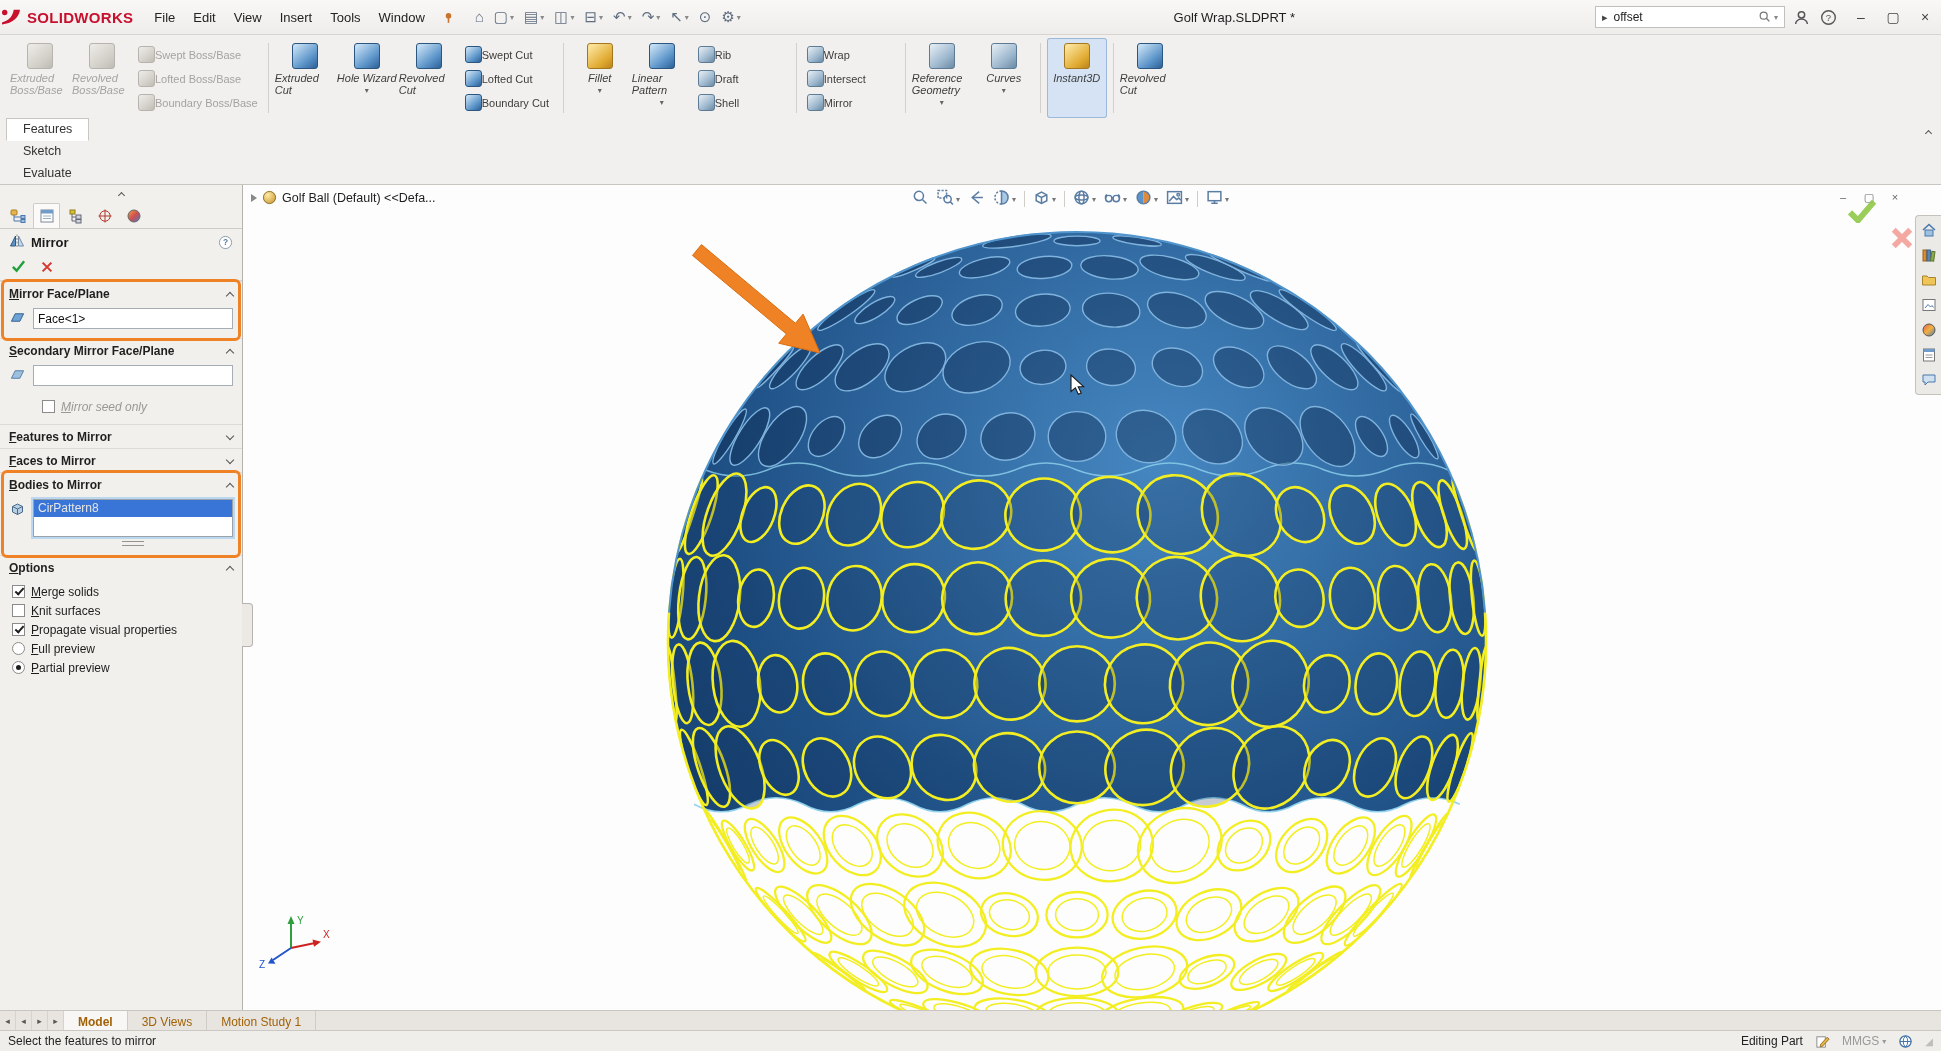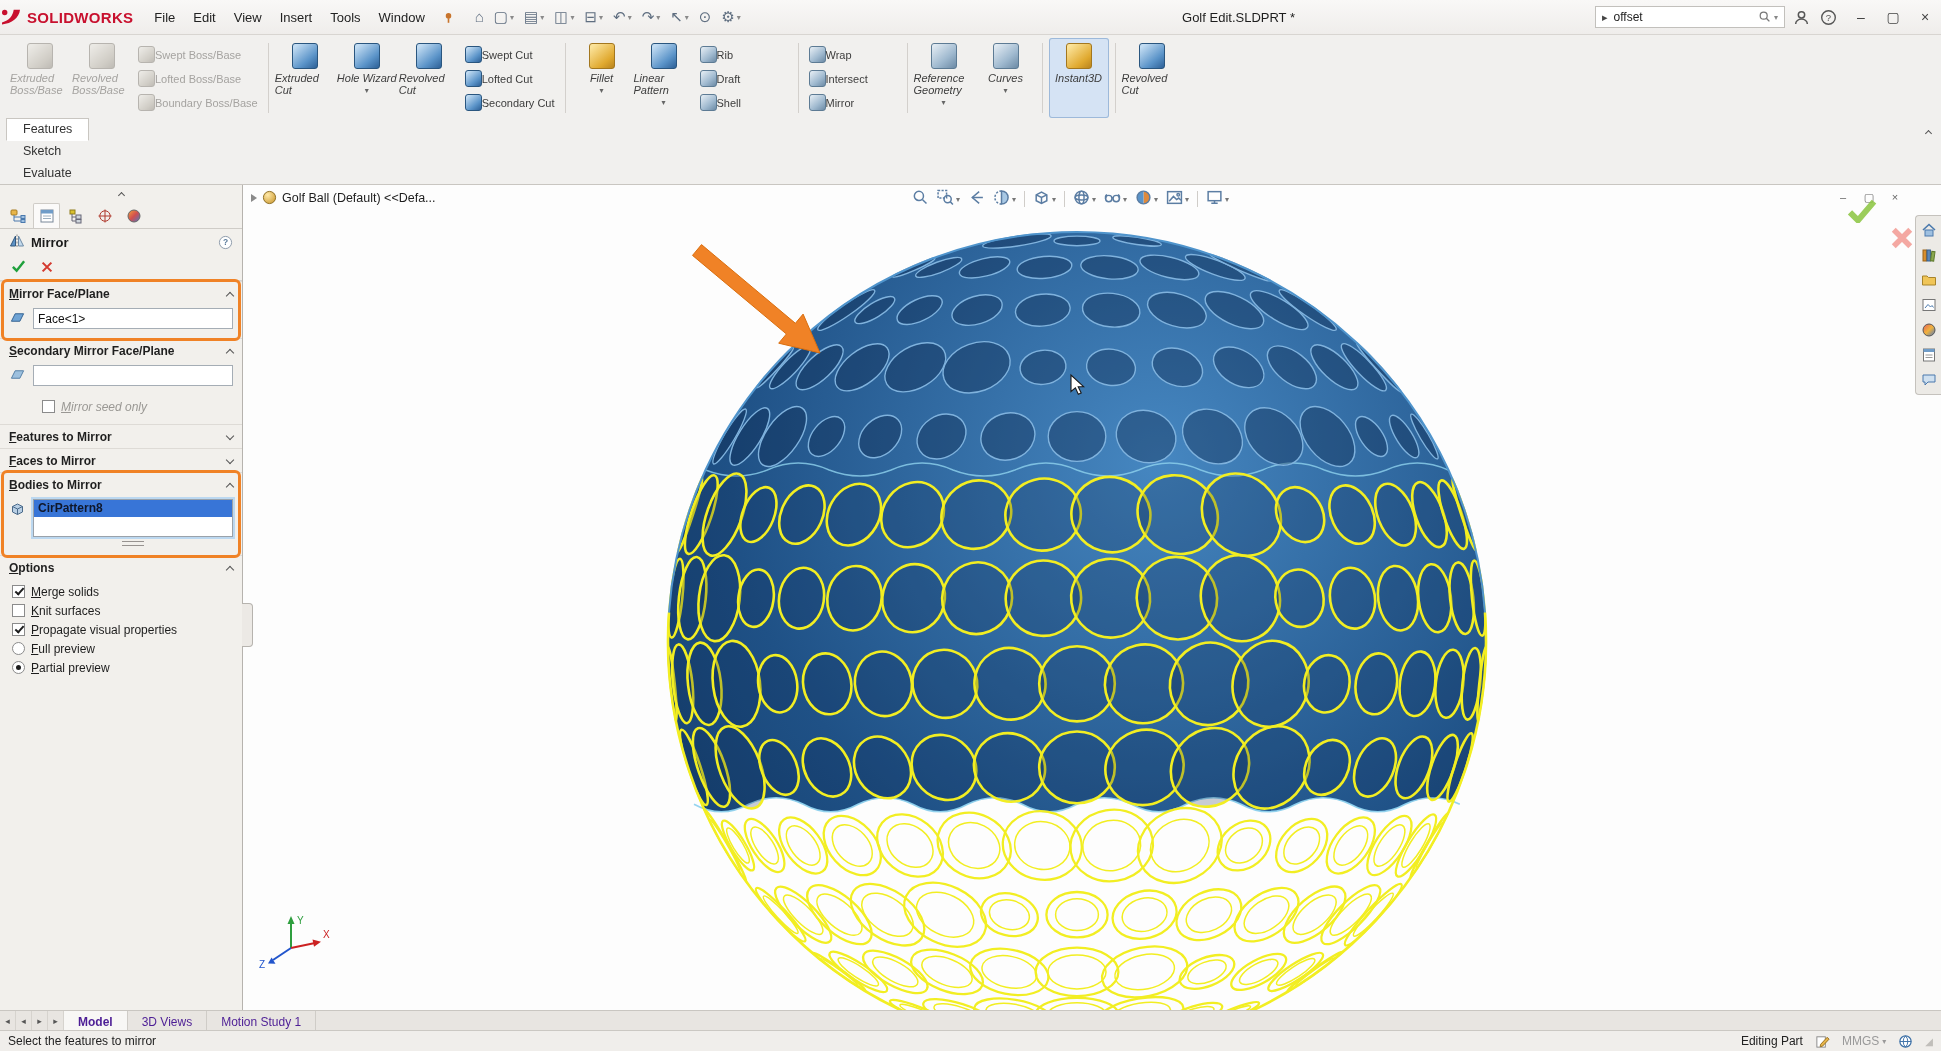--- a/index.html
+++ b/index.html
@@ -75,21 +75,21 @@
 .sec-h{height:23px;display:flex;align-items:center;padding:0 9px;font-weight:bold;color:#1f1f1f;}
 .sec-label{display:inline-block;}
 .sec-label::first-letter{text-decoration:underline;}
 .sec-h .chev{margin-left:auto;}
 .sec-b{padding:3px 9px 9px;display:flex;gap:6px;align-items:flex-start;}
 .sel-ic{flex:0 0 18px;margin-top:2px;}
 input.selbox{flex:1;height:21px;border:1px solid #a5adb5;background:#fff;font-size:12px;padding:0 4px;font-family:inherit;color:#111;outline:none;}
 .listwrap{flex:1;}
 .listbox{border:1px solid #9aa2aa;background:#fff;height:38px;box-shadow:0 0 0 2px #bcd8f0;}
 .listrow{height:17px;font-size:12px;padding:1px 4px;color:#222;white-space:nowrap;overflow:hidden;}
-.listrow.selected{background:var(--sel,#3875d7);color:#0f172a;font-weight:bold;}
+.listrow.selected{background:var(--sel,#3875d7);color:#e5e5e5;}
 .lb-handle{width:22px;height:5px;margin:4px auto 0;border-top:1px solid #979390;border-bottom:1px solid #979390;}
 .sec-extra{padding:2px 9px 8px 30px;}
 .opt-body{padding:3px 0 10px;}
 .opt-row{display:flex;align-items:center;gap:6px;height:19px;padding-left:12px;}
 .cbox{flex:0 0 13px;width:13px;height:13px;border:1px solid #8b8b8b;background:#fff;position:relative;}
 .cbox.on::after{content:"";position:absolute;left:2px;top:2px;width:7px;height:3px;border-left:2px solid #1d1d1d;border-bottom:2px solid #1d1d1d;transform:rotate(-48deg);}
 .radio{flex:0 0 13px;width:13px;height:13px;border:1px solid #8b8b8b;border-radius:50%;background:#fff;position:relative;}
 .radio.on::after{content:"";position:absolute;left:3px;top:3px;width:5px;height:5px;border-radius:50%;background:#1d1d1d;}
 .opt-label{display:inline-block;color:#1d1d1d;}
 .opt-label::first-letter{text-decoration:underline;}
@@ -113,21 +113,21 @@
 .taskpane{position:absolute;right:0;top:30px;width:26px;background:#eceae6;border:1px solid #c5c2bd;border-right:none;border-radius:4px 0 0 4px;padding:4px 0;display:flex;flex-direction:column;align-items:center;gap:5px;}
 .tp-btn{width:20px;height:20px;display:flex;align-items:center;justify-content:center;border-radius:2px;}
 .triad{position:absolute;left:14px;bottom:40px;}
 .cursor-svg{position:absolute;left:820px;top:182px;}
 .arrow-svg{position:absolute;left:420px;top:40px;}
 
 
 .doctabs{flex:0 0 20px;background:#e8e5e1;border-top:1px solid #c9c6c1;display:flex;align-items:stretch;font-size:12px;}
 .dnav{width:16px;display:flex;align-items:center;justify-content:center;color:#555;font-size:9px;border-right:1px solid #d6d3ce;}
 .dtabs{display:flex;}
-.dtab{padding:2px 14px 0;color:#4c1d95;border-right:1px solid #cfccc7;display:flex;align-items:center;}
+.dtab{padding:2px 14px 0;color:#a16207;border-right:1px solid #cfccc7;display:flex;align-items:center;}
 .dtab.active{background:#f8f7f5;font-weight:bold;}
 .statusbar{flex:0 0 21px;background:#f0eeeb;border-top:1px solid #cbc8c3;display:flex;align-items:center;padding:0 8px;font-size:12px;}
 .sb-msg{color:#222;}
 .sb-right{margin-left:auto;display:flex;align-items:center;gap:12px;}
 .sb-mode{color:#222;}
 .sb-units{color:#999;display:flex;align-items:center;gap:3px;}
 .sb-dd{font-size:8px;color:#999;}
 .sb-ic{display:flex;align-items:center;}
 .sb-grip{color:#c0beba;font-size:10px;}
 </style>
@@ -191,21 +191,21 @@
           <span class="qat-dd">▾</span>
         </div>
         <div class="qat-btn">
           <span class="qat-glyph">⊙</span>
         </div>
         <div class="qat-btn">
           <span class="qat-glyph">⚙</span>
           <span class="qat-dd">▾</span>
         </div>
       </div>
-    <div class="tb-title">Golf Edit.SLDPRT *</div>
+    <div class="tb-title">Golf Wrap.SLDPRT *</div>
     <div class="tb-right">
       <div class="searchbox">
         <span class="s-scope">▸</span>
         <span class="s-text">offset</span>
         <span class="s-mag">
           <svg width="14" height="14" viewBox="0 0 16 16">
               <circle cx="6.5" cy="6.5" r="4" fill="none" stroke="#777" stroke-width="1.4"></circle>
               <path d="M9.5 9.5 L13 13" stroke="#777" stroke-width="1.6"></path>
             </svg>
           <span class="s-dd">▾</span>
@@ -275,21 +275,21 @@
           <div class="rsmall">
             <span class="ric blue"></span>
             <span class="rlbl">Swept Cut</span>
           </div>
           <div class="rsmall">
             <span class="ric blue"></span>
             <span class="rlbl">Lofted Cut</span>
           </div>
           <div class="rsmall">
             <span class="ric blue"></span>
-            <span class="rlbl">Secondary Cut</span>
+            <span class="rlbl">Boundary Cut</span>
           </div>
         </div>
       </div>
       <div class="rsep"></div>
       <div class="rgroup">
         <div class="rbig">
           <span class="ric gold"></span>
           <span class="rlbl">Fillet</span>
           <span class="rdd">▾</span>
         </div>

